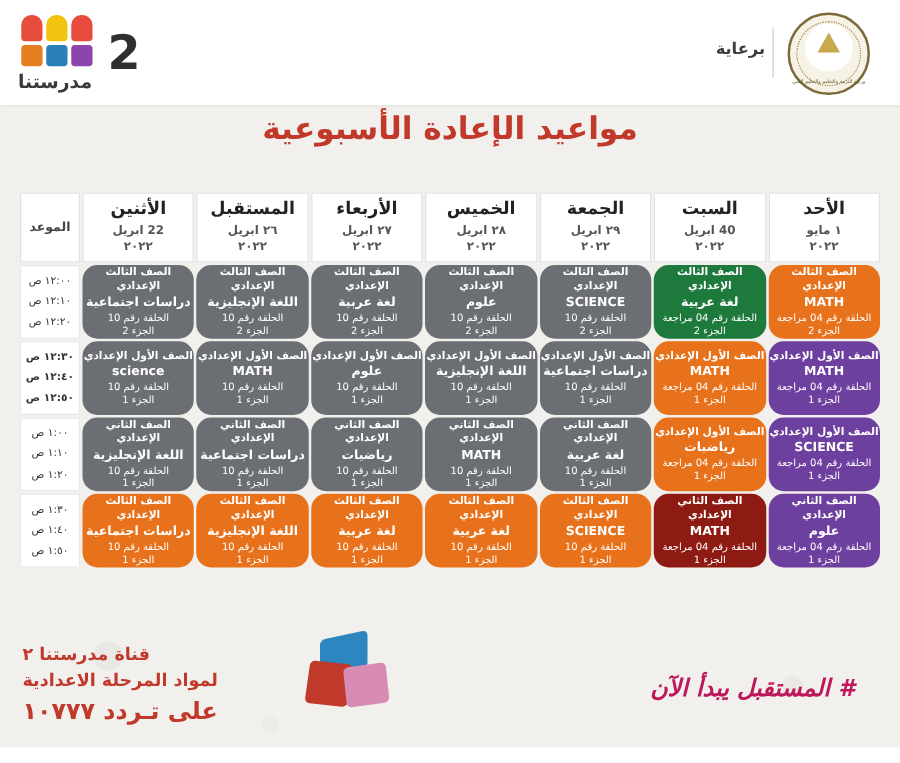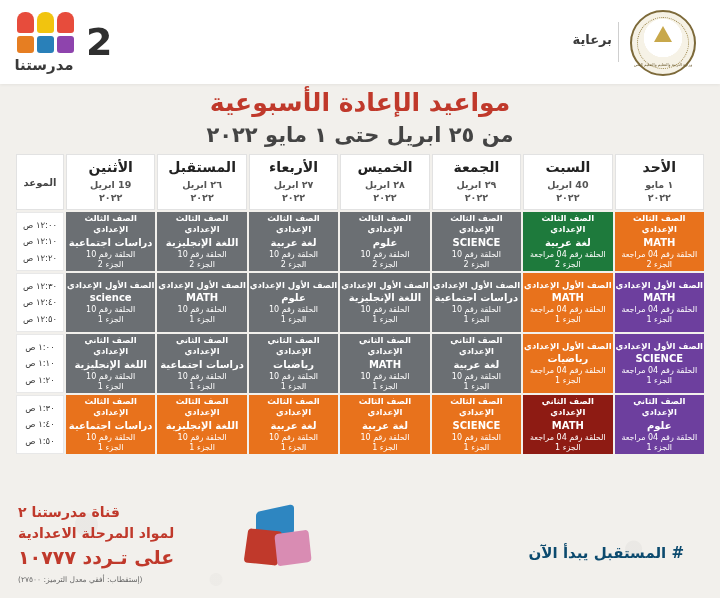--- a/index.html
+++ b/index.html
@@ -94,36 +94,36 @@
   .dayhead{
     background:#ffffff;border:1px solid #e2e2e2;height:54px;text-align:center;
   }
   .dayhead .dname{font-size:14px;font-weight:bold;color:#222;}
   .dayhead .ddate{font-size:9.5px;color:#555;margin-top:4px;line-height:1.35;}
   .timehead{
     background:#ffffff;border:1px solid #e2e2e2;height:54px;text-align:center;
     font-size:10px;color:#444;font-weight:bold;
   }
   .cell{
-    height:57px;text-align:center;color:#fff;border-radius:0;
+    height:57px;text-align:center;color:#fff;border-radius:12px;
     padding:3px 2px;
   }
   .cell .l1{font-size:8.5px;font-weight:bold;line-height:1.25;}
   .cell .l2{font-size:10px;font-weight:bold;line-height:1.3;margin-top:1px;}
   .cell .l3{font-size:8px;line-height:1.25;margin-top:1px;}
   .cell .l4{font-size:8px;line-height:1.25;}
   .timecell{
     background:#ffffff;border:1px solid #e8e8e8;text-align:center;
     font-size:8.5px;color:#333;line-height:1.9;height:57px;
   }
 
   
   .footer-hash{
     position:absolute;right:36px;bottom:48px;
-    font-size:15px;font-weight:bold;color:#0c4a6e;
+    font-size:19px;font-weight:bold;color:#be185d;font-style:italic;
   }
   .footer-right{
     position:absolute;left:18px;bottom:26px;text-align:left;direction:rtl;width:220px;
   }
   .fr1{font-size:14px;font-weight:bold;color:#c0392b;line-height:1.5;}
   .fr2{font-size:14px;font-weight:bold;color:#c0392b;line-height:1.5;}
   .fr3{font-size:19px;font-weight:bold;color:#c0392b;line-height:1.45;}
   .fr4{font-size:7.5px;color:#666;margin-top:3px;}
   .cube{
     position:absolute;left:240px;bottom:36px;width:78px;height:66px;
@@ -162,21 +162,20 @@
         <div class="sq" style="background:#2980b9"></div>
         <div class="sq" style="background:#e67e22"></div>
       </div>
       <div class="brand-name">مدرستنا</div>
     </div>
   </div>
 </div>
 
 <div class="title-wrap">
   <div class="title-main">مواعيد الإعادة الأسبوعية</div>
-  <div class="title-sub">من ٢٥ ابريل حتى ١ مايو ٢٠٢٢</div>
 </div>
 
 <table class="sched">
   <colgroup>
     <col class="col-day">
       <col class="col-day">
       <col class="col-day">
       <col class="col-day">
     <col class="col-day">
       <col class="col-day">
@@ -210,21 +209,21 @@
         <div class="ddate" style="white-space:pre-line">٢٧ ابريل
 ٢٠٢٢</div>
       </th>
       <th class="dayhead">
         <div class="dname">المستقبل</div>
         <div class="ddate" style="white-space:pre-line">٢٦ ابريل
 ٢٠٢٢</div>
       </th>
       <th class="dayhead">
         <div class="dname">الأثنين</div>
-        <div class="ddate" style="white-space:pre-line">19 ابريل
+        <div class="ddate" style="white-space:pre-line">22 ابريل
 ٢٠٢٢</div>
       </th>
       <th class="timehead">الموعد</th>
     </tr>
   </thead>
   <tbody id="sched-body">
       <tr>
         <td class="cell" style="background: rgb(232, 114, 28);">
           <div class="l1">الصف الثالث الإعدادي</div>
           <div class="l2">MATH</div>
@@ -307,21 +306,21 @@
           <div class="l2">MATH</div>
           <div class="l3">الحلقة رقم 10</div>
           <div class="l4">الجزء 1</div>
         </td>
         <td class="cell" style="background: rgb(107, 111, 115);">
           <div class="l1">الصف الأول الإعدادي</div>
           <div class="l2">science</div>
           <div class="l3">الحلقة رقم 10</div>
           <div class="l4">الجزء 1</div>
         </td>
-        <td class="timecell" style="white-space: pre-line;">١٢:٣٠ ص
+        <td class="timecell" style="white-space: pre-line; font-weight: bold;">١٢:٣٠ ص
 ١٢:٤٠ ص
 ١٢:٥٠ ص</td>
       </tr>
       <tr>
         <td class="cell" style="background: rgb(109, 63, 158);">
           <div class="l1">الصف الأول الإعدادي</div>
           <div class="l2">SCIENCE</div>
           <div class="l3">الحلقة رقم 04 مراجعة</div>
           <div class="l4">الجزء 1</div>
         </td>
@@ -420,16 +419,15 @@
 <div class="cube">
   <div class="c1"></div>
     <div class="c2"></div>
     <div class="c3"></div>
 </div>
 
 <div class="footer-right">
   <div class="fr1">قناة مدرستنا ٢</div>
   <div class="fr2">لمواد المرحلة الاعدادية</div>
   <div class="fr3">على تـردد ١٠٧٧٧</div>
-  <div class="fr4">(إستقطاب: أفقي معدل الترميز: ٢٧٥٠٠)</div>
 </div>
 
 <div class="footer-strip"></div>
 
 </body></html>

